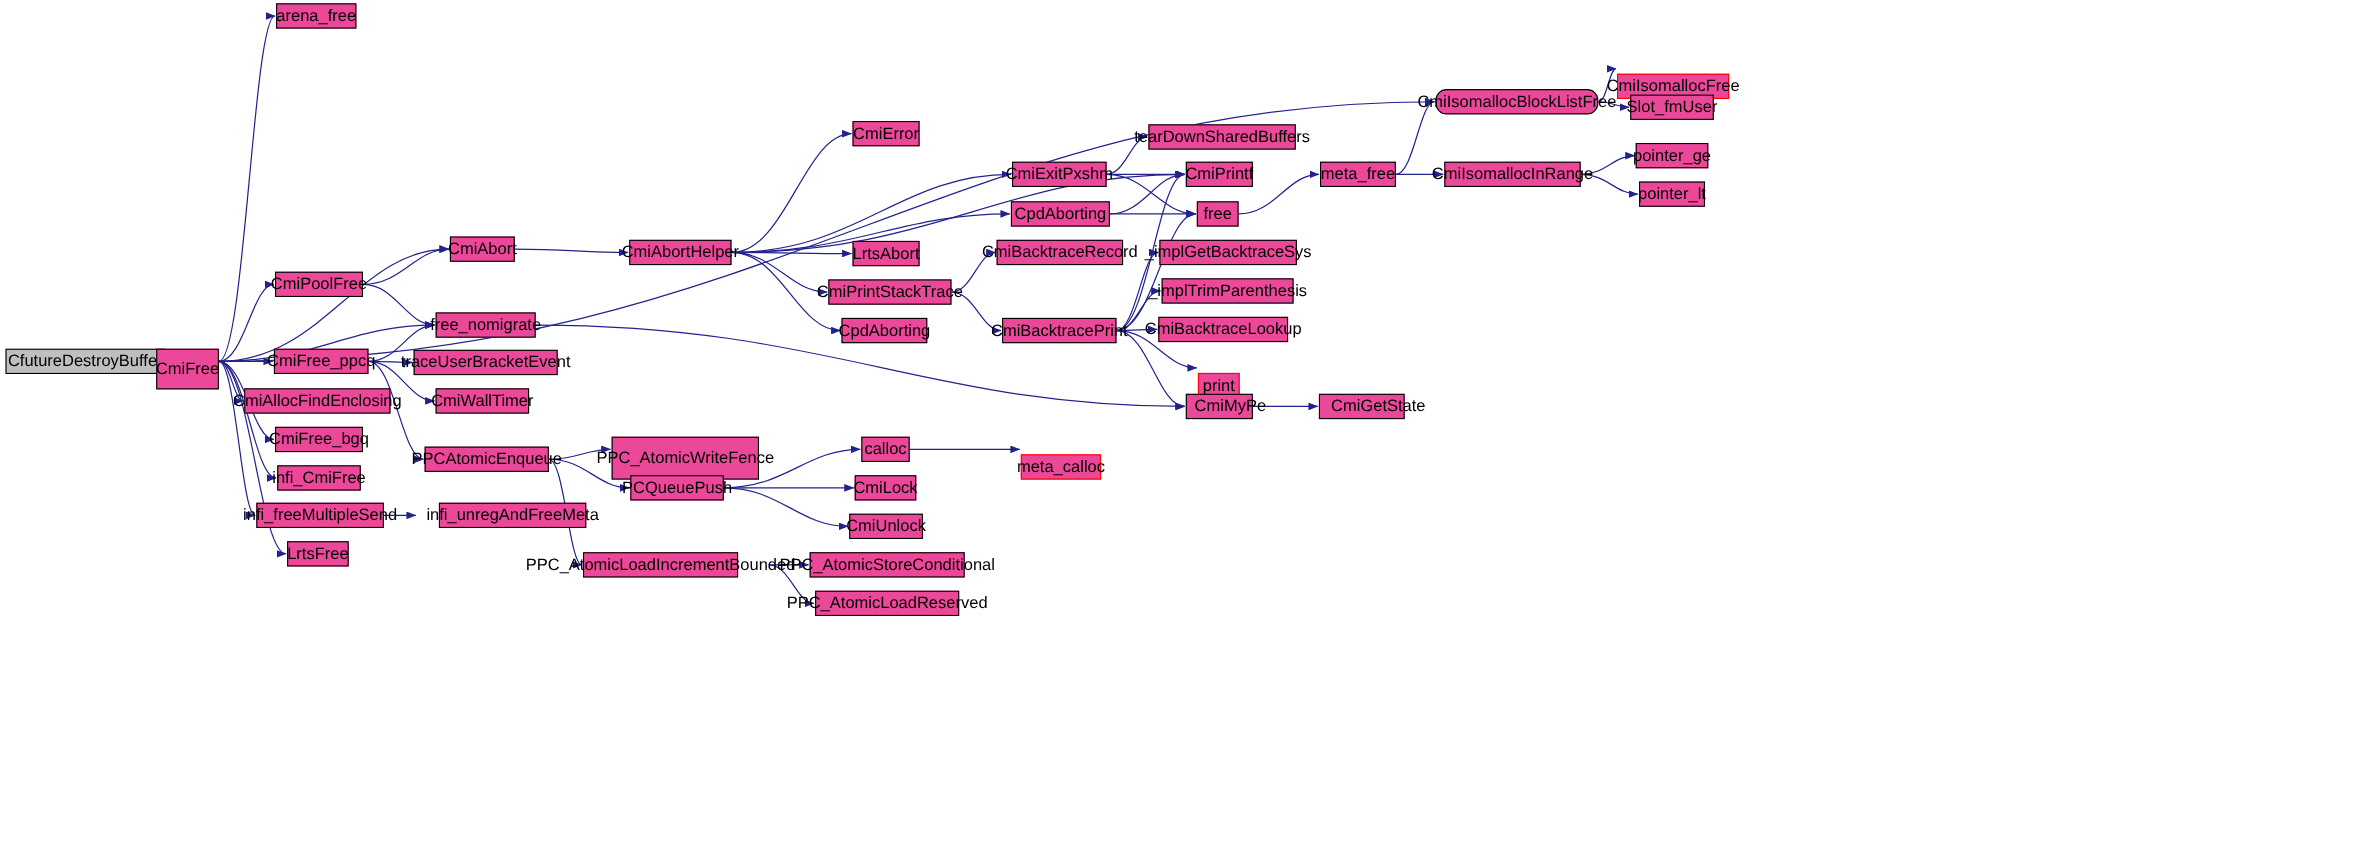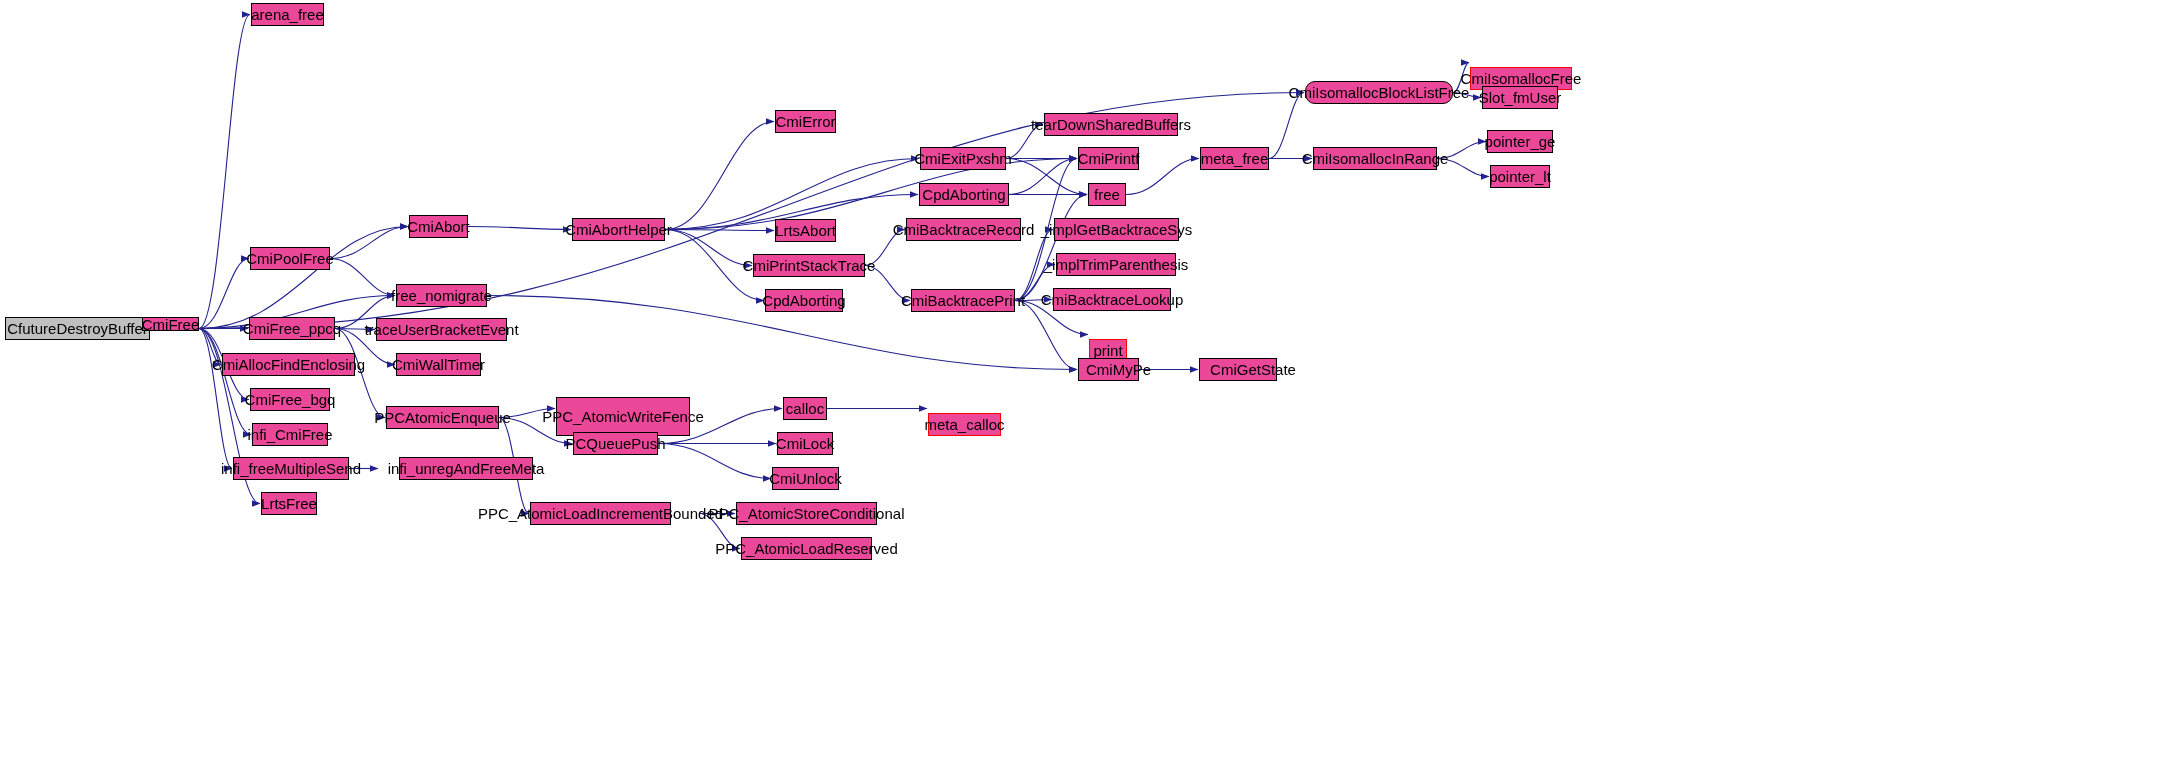--- a/index.html
+++ b/index.html
@@ -126,21 +126,21 @@
         <path d="M 1453 92.5 C 1460.65 92.5, 1463.2 62.5, 1469 62.5" fill="none" stroke="#22228f" stroke-width="1.1" marker-end="url(#arrowhead)"></path>
         <path d="M 1453 92.5 C 1466.05 92.5, 1470.4 97.5, 1481 97.5" fill="none" stroke="#22228f" stroke-width="1.1" marker-end="url(#arrowhead)"></path>
         <path d="M 1437 158.5 C 1459.5 158.5, 1467 141.5, 1486 141.5" fill="none" stroke="#22228f" stroke-width="1.1" marker-end="url(#arrowhead)"></path>
         <path d="M 1437 158.5 C 1460.85 158.5, 1468.8 176.5, 1489 176.5" fill="none" stroke="#22228f" stroke-width="1.1" marker-end="url(#arrowhead)"></path>
       </g>
   </svg>
   <div id="node-layer">
       <div class="node root" style="left: 5px; top: 317px; width: 145px; height: 23px;">
         <span class="node-label">CfutureDestroyBuffer</span>
       </div>
-      <div class="node" style="left: 142px; top: 317px; width: 57px; height: 14px;">
+      <div class="node" style="left: 142px; top: 317px; width: 57px; height: 37px;">
         <span class="node-label">CmiFree</span>
       </div>
       <div class="node" style="left: 251px; top: 3px; width: 73px; height: 23px;">
         <span class="node-label">arena_free</span>
       </div>
       <div class="node" style="left: 409px; top: 215px; width: 59px; height: 23px;">
         <span class="node-label">CmiAbort</span>
       </div>
       <div class="node" style="left: 250px; top: 247px; width: 80px; height: 23px;">
         <span class="node-label">CmiPoolFree</span>

